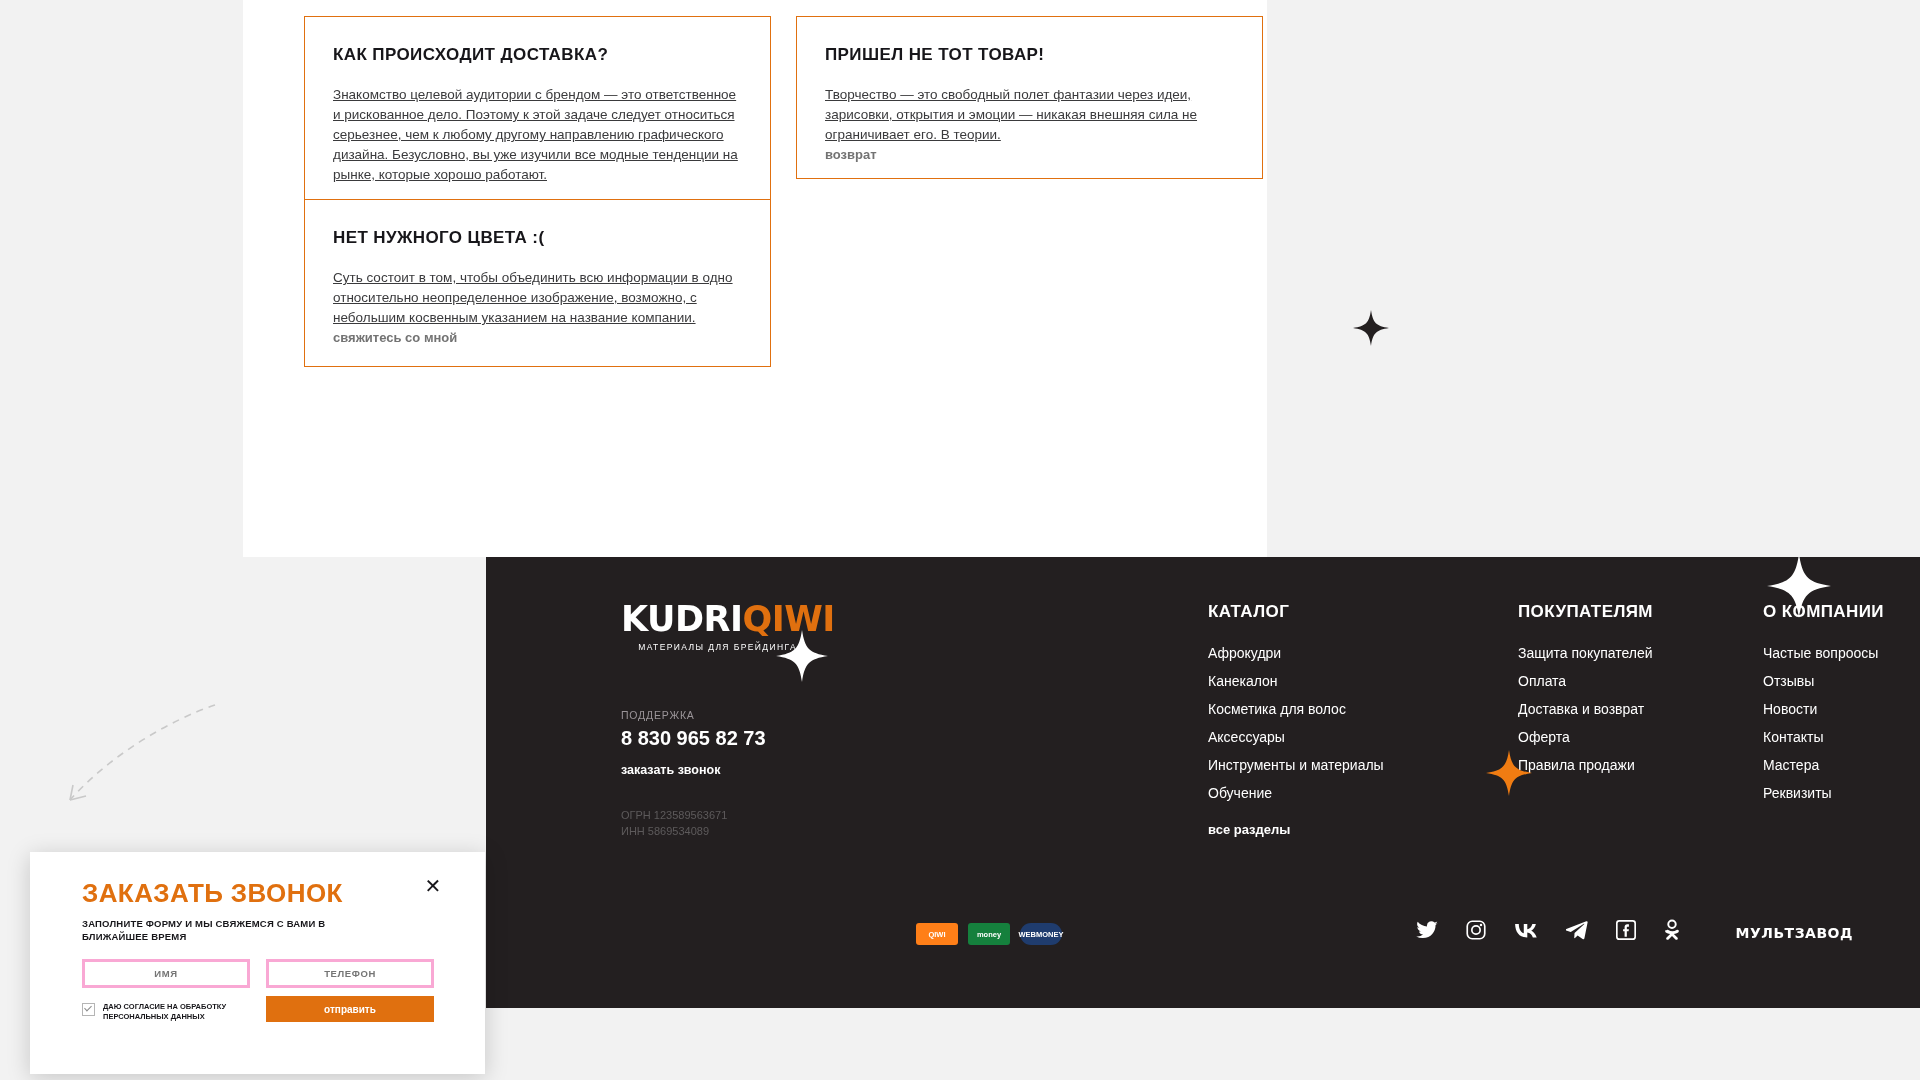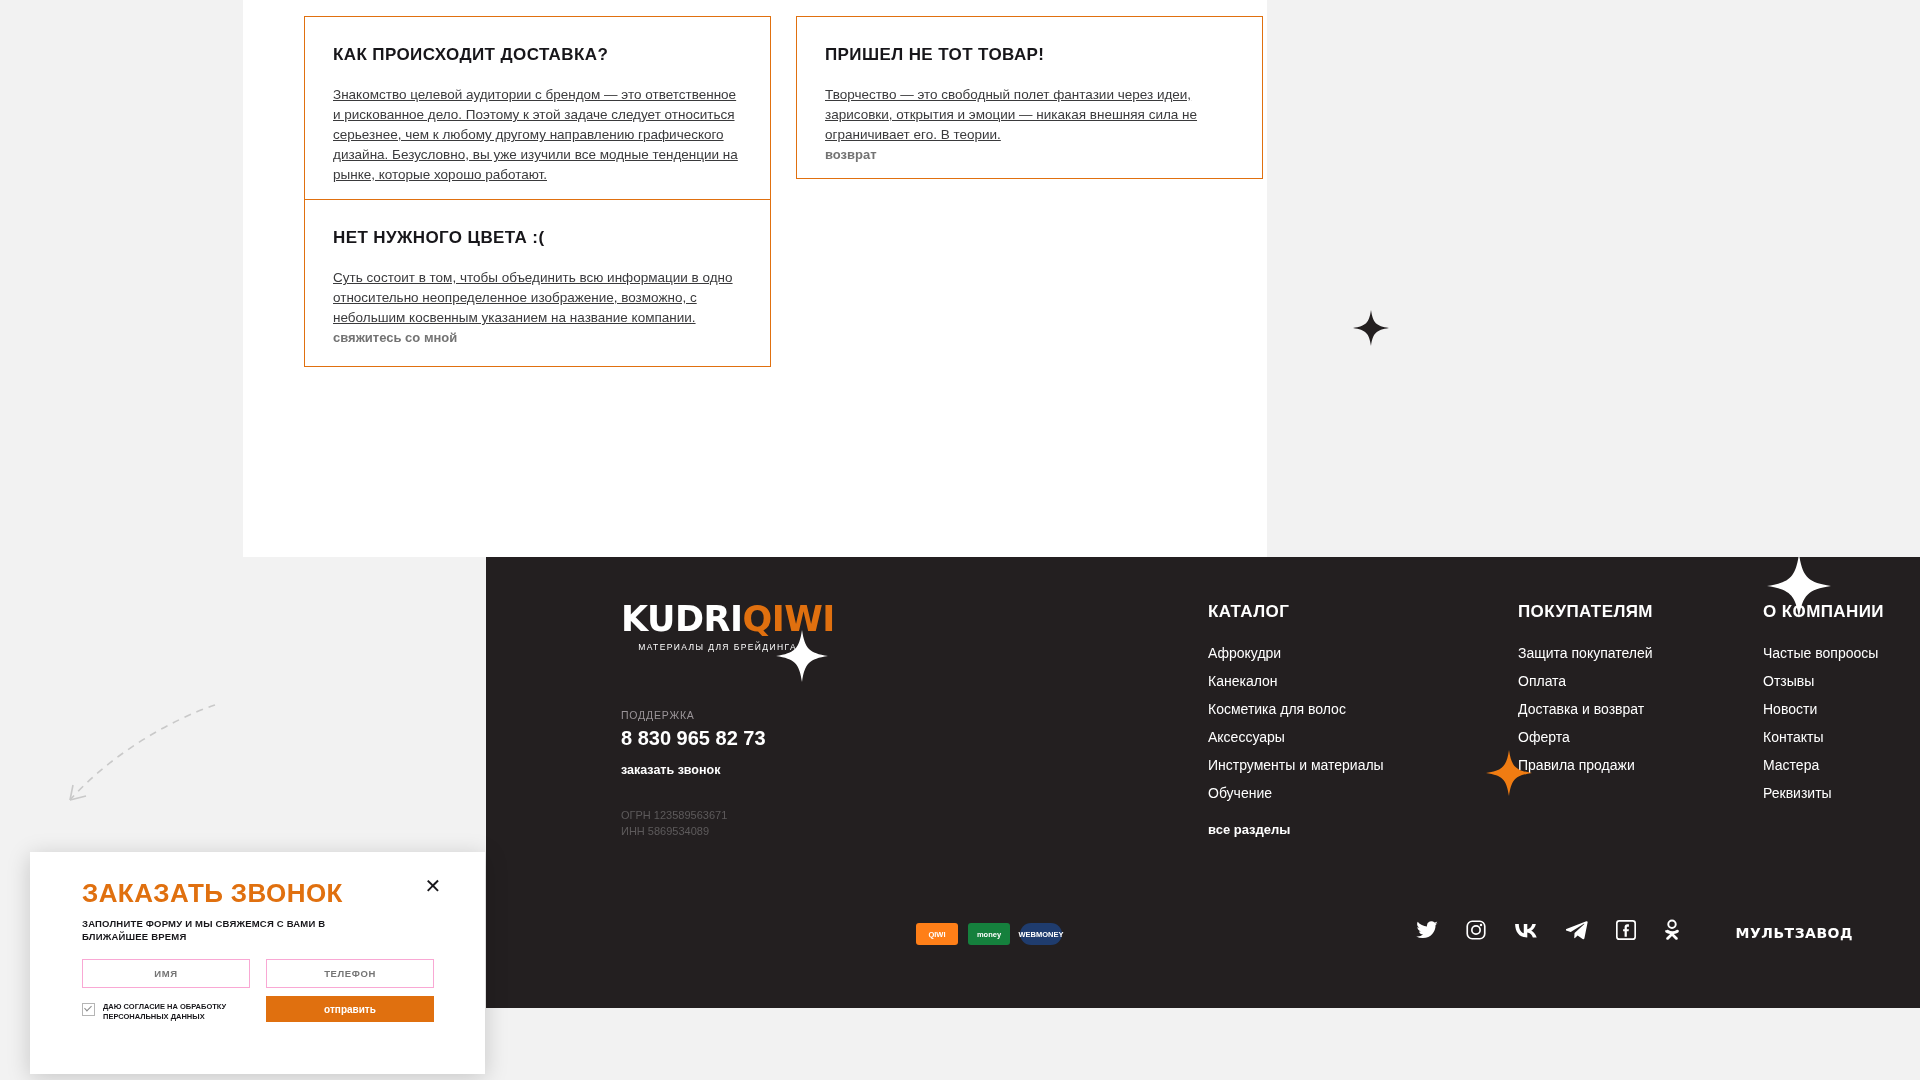--- a/index.html
+++ b/index.html
@@ -261,21 +261,21 @@
     width: 20px; height: 20px;
     cursor: pointer;
     color: #17161a;
     font-size: 20px;
     line-height: 20px;
     text-align: center;
   }
   .popup-fields { margin-top: 16px; display: flex; gap: 16px; }
   .popup-fields input {
     width: 168px; height: 29px;
-    border: 1px solid #f9a8d4;
+    border: 3px solid #f9a8d4;
     box-sizing: border-box;
     font-family: "Liberation Sans", sans-serif;
     font-size: 9.5px;
     font-weight: 700;
     letter-spacing: 0.6px;
     color: #8a8a8a;
     text-align: center;
     text-transform: uppercase;
     outline: none;
   }

